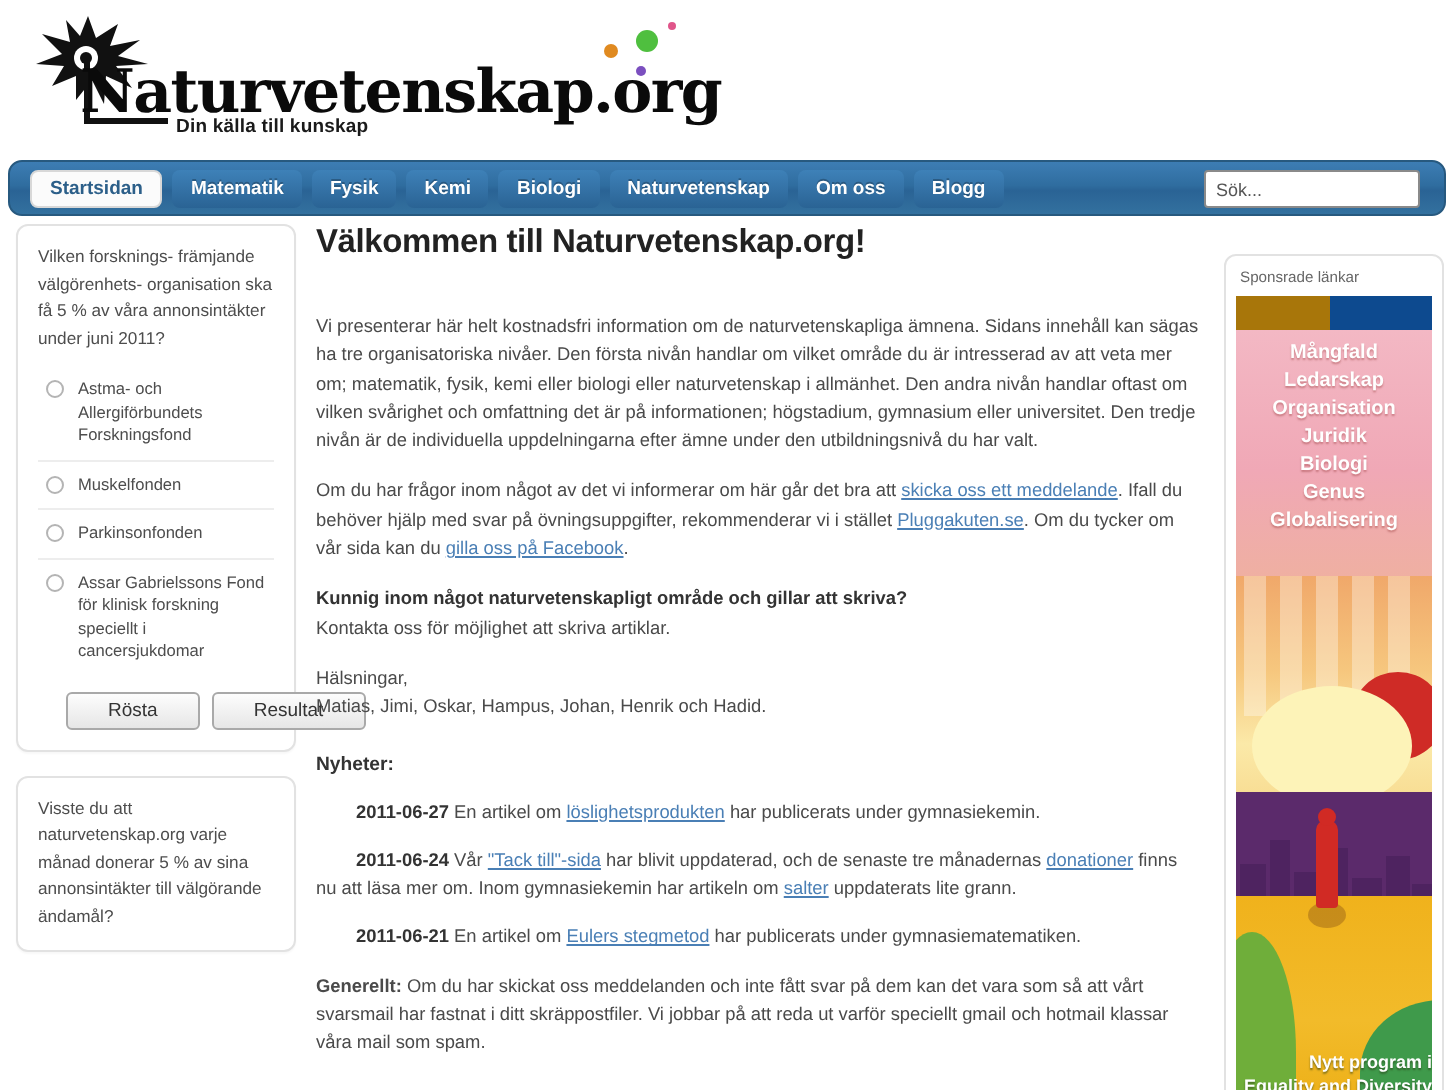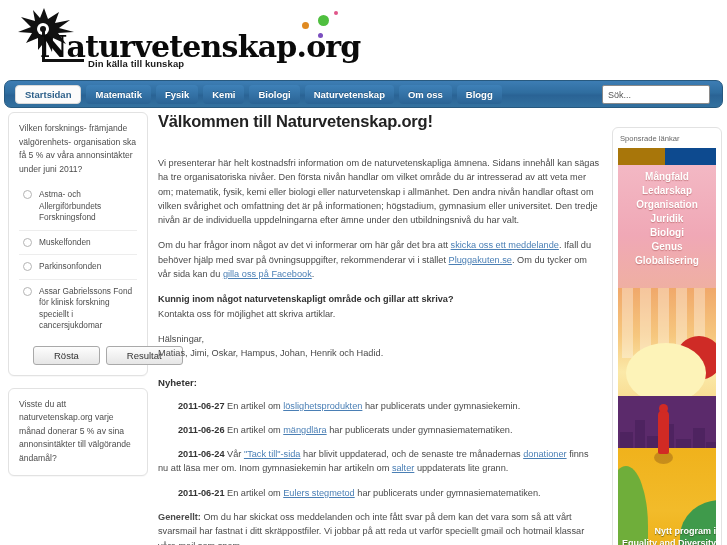--- a/index.html
+++ b/index.html
@@ -280,21 +280,20 @@
       </p>
 
       <p>
         <span class="sub-q">Hälsningar,</span>
         <span class="sub-q">Matias, Jimi, Oskar, Hampus, Johan, Henrik och Hadid.</span>
       </p>
 
       <h2 class="news-head">Nyheter:</h2>
       <div id="news-list">
           <div class="news-item"><span class="news-date">2011-06-27</span><span> En artikel om </span><a href="#">löslighetsprodukten</a><span> har publicerats under gymnasiekemin.</span></div>
-          <div class="news-item"><span class="news-date">2011-06-26</span><span> En artikel om </span><a href="#">mängdlära</a><span> har publicerats under gymnasiematematiken.</span></div>
           <div class="news-item"><span class="news-date">2011-06-24</span><span> Vår </span><a href="#">"Tack till"-sida</a><span> har blivit uppdaterad, och de senaste tre månadernas </span><a href="#">donationer</a><span> finns nu att läsa mer om. Inom gymnasiekemin har artikeln om </span><a href="#">salter</a><span> uppdaterats lite grann.</span></div>
           <div class="news-item"><span class="news-date">2011-06-21</span><span> En artikel om </span><a href="#">Eulers stegmetod</a><span> har publicerats under gymnasiematematiken.</span></div>
         </div>
 
       <p class="generellt">
         <b>Generellt:</b><span> Om du har skickat oss meddelanden och inte fått svar på dem kan det vara som så att vårt svarsmail har fastnat i ditt skräppostfiler. Vi jobbar på att reda ut varför speciellt gmail och hotmail klassar våra mail som spam.</span>
       </p>
 
     </div>
 

